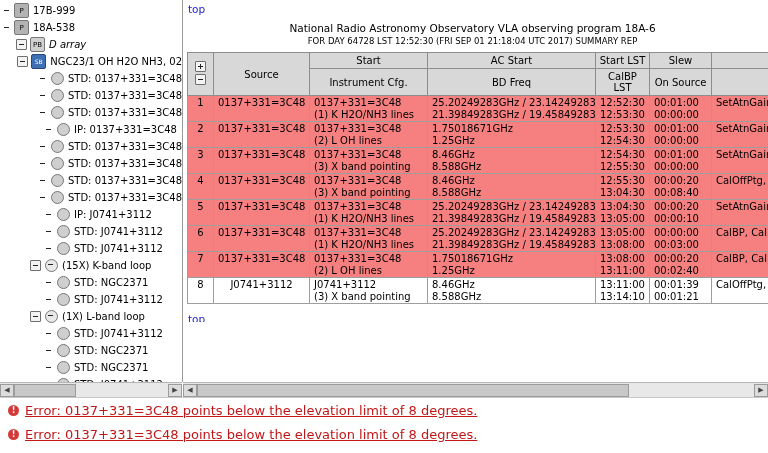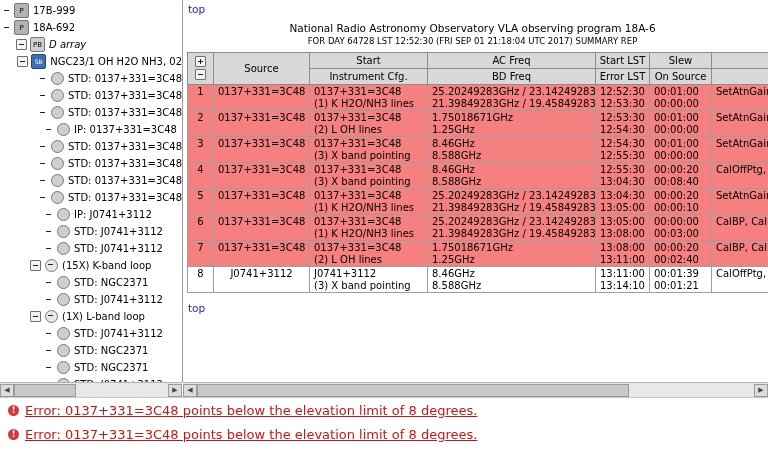--- a/index.html
+++ b/index.html
@@ -130,21 +130,21 @@
         <div class="trow">
           <span class="ind" style="width: 0px;"></span>
           <span class="twisty blank"></span>
           <span class="ico p">P</span>
           <span class="tlabel">17B-999</span>
         </div>
         <div class="trow">
           <span class="ind" style="width: 0px;"></span>
           <span class="twisty blank"></span>
           <span class="ico p">P</span>
-          <span class="tlabel">18A-692</span>
+          <span class="tlabel">18A-538</span>
         </div>
         <div class="trow">
           <span class="ind" style="width: 14px;"></span>
           <span class="twisty"></span>
           <span class="ico pb">PB</span>
           <span class="tlabel italic">D array</span>
         </div>
         <div class="trow">
           <span class="ind" style="width: 28px;"></span>
           <span class="twisty"></span>
@@ -292,29 +292,29 @@
         <col style="width:62px">
         <col style="width:206px">
       </colgroup>
       <thead>
         <tr>
           <th rowspan="2" class="hdr-ctl">
             <span class="ctlbox plus"></span><span class="ctlbox"></span>
           </th>
           <th rowspan="2">Source</th>
           <th>Start</th>
-          <th>AC Freq</th>
+          <th>AC Start</th>
           <th>Start LST</th>
           <th>Slew</th>
           <th>Modifie</th>
         </tr>
         <tr>
           <th>Instrument Cfg.</th>
           <th>BD Freq</th>
-          <th>Error LST</th>
+          <th>CalBP LST</th>
           <th>On Source</th>
           <th></th>
         </tr>
       </thead>
       <tbody id="sched-body">
           <tr class="r-hi">
             <td class="c-num">1</td>
             <td class="c-src">0137+331=3C48</td>
             <td>
               <div>0137+331=3C48</div>

